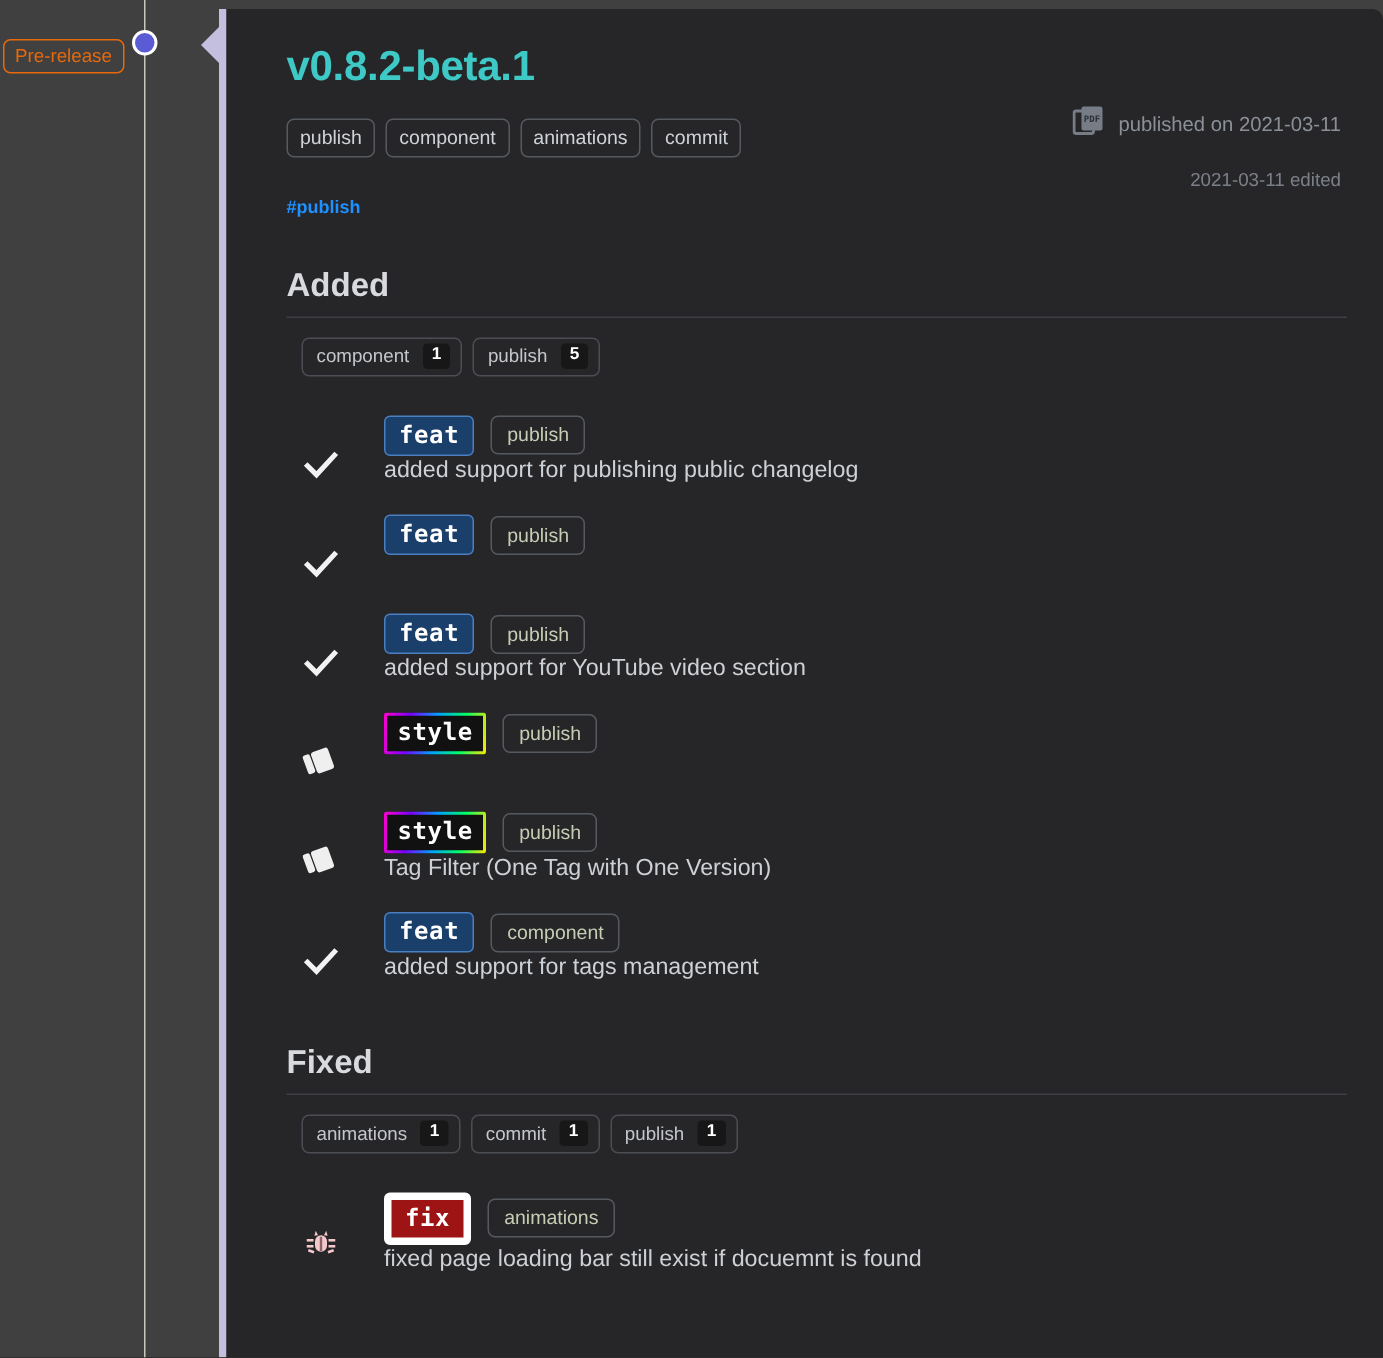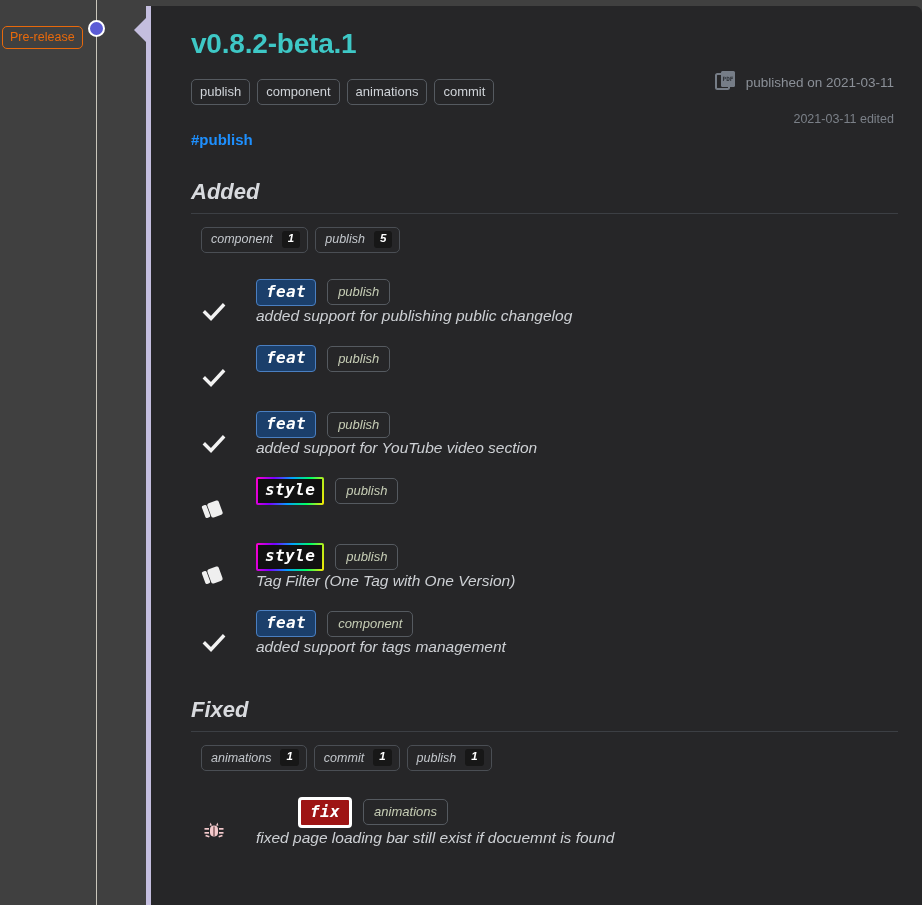--- a/index.html
+++ b/index.html
@@ -63,26 +63,26 @@
 
   
   .vtags { display: flex; gap: 7px; margin-top: 19px; }
   .vtag {
     border: 1px solid #555a60; border-radius: 5px;
     color: #cfd3d8; font-size: 13px; padding: 4px 8px 5px;
     background: transparent; white-space: nowrap;
   }
 
   .hashlink {
-    color: #1e90ff; font-size: 15px; font-weight: bold;
+    color: #1e90ff; font-size: 12px; font-weight: bold;
     margin-top: 26px; display: inline-block;
   }
 
   
-  .section { margin-top: 30px; font-style: italic; }
+  .section { margin-top: 30px; }
   .section-title {
     color: #d8dade; font-size: 22px; font-weight: bold;
     padding-bottom: 8px;
   }
   .section-rule { height: 1px; background: #3c3f44; margin-right: -4px; }
   .stat-pills { display: flex; gap: 7px; margin-top: 13px; padding-left: 10px; }
   .stat-pill {
     border: 1px solid #4a4e54; border-radius: 5px;
     display: flex; align-items: center; gap: 9px;
     padding: 3px 7px 4px 9px; background: transparent;
@@ -103,21 +103,21 @@
   .entry-body { padding-left: 25px; }
   .badge-row { display: flex; align-items: center; gap: 11px; }
 
   .type-badge {
     font-family: "DejaVu Sans Mono", monospace;
     font-size: 16px; font-weight: bold; letter-spacing: 0.4px;
     padding: 3px 9px 4px; border-radius: 4px; color: #ffffff;
     line-height: 1.15;
   }
   .type-feat { background: #1b3f6b; border: 1px solid #4a7fc1; }
-  .type-fix  { background: #9e1414; border: 3px solid #ffffff; margin-left: 42px; }
+  .type-fix  { background: #9e1414; border: 5px solid #ffffff; }
   .type-style {
     background: #111111; padding: 2px 7px 3px; border-radius: 2px;
     border: 2px solid transparent;
     background-image: linear-gradient(#111,#111),
       linear-gradient(100deg,#ff00cc,#7a00ff,#00a2ff,#00ff66,#ffe600);
     background-origin: border-box; background-clip: padding-box, border-box;
   }
 
   .scope-tag {
     border: 1px solid #555a60; border-radius: 5px;

